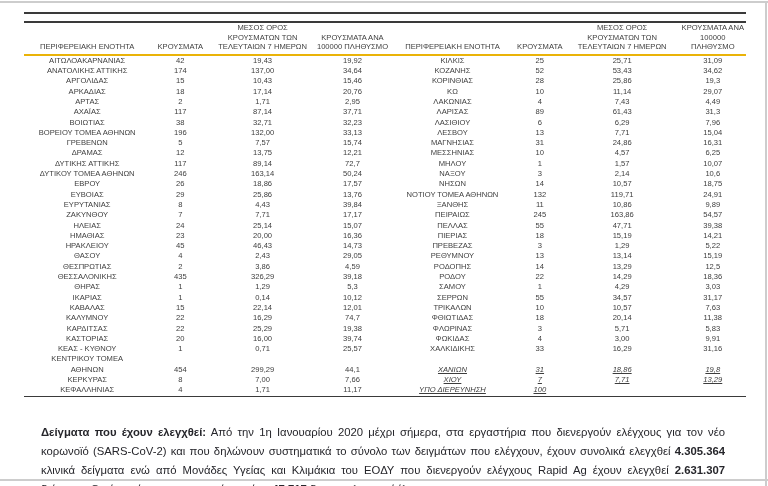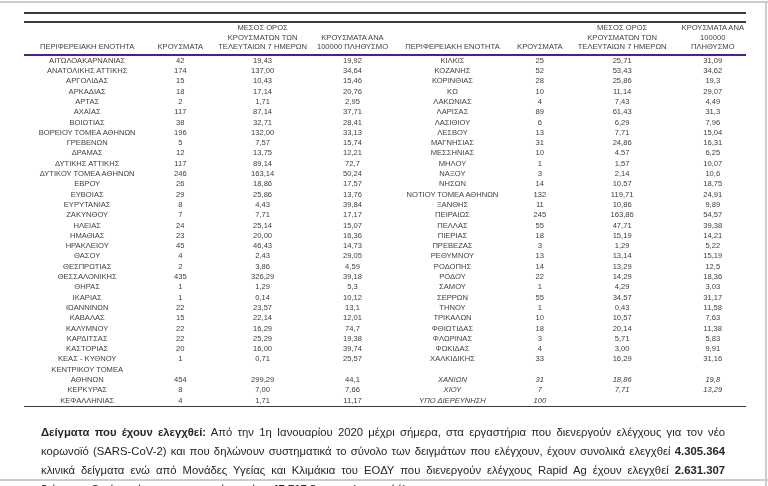--- a/index.html
+++ b/index.html
@@ -10,24 +10,24 @@
   .edge-right{top:1px;right:1px;bottom:0;width:2px;}
   .edge-bottom{left:0;right:0;top:479px;height:2px;}
   .rule{position:absolute;left:24px;right:22px;height:1.8px;background:#3a3a3a;}
   .rule-a{top:12px;}
   .rule-b{top:21px;}
   table.stats{position:absolute;top:23px;left:24px;width:722px;
         border-collapse:collapse;table-layout:fixed;color:#3d3d3d;
         border-bottom:1.8px solid #3a3a3a;}
   table.stats th{font-weight:normal;font-size:7.6px;line-height:9.6px;
         vertical-align:bottom;text-align:center;white-space:pre-line;
-        padding:0 0 2px 0;border-bottom:2px solid #4c1d95;}
+        padding:0 0 2px 0;border-bottom:2px solid #eab308;}
   table.stats td{font-size:7.6px;line-height:10.3px;height:10.3px;
         text-align:center;padding:0;white-space:nowrap;overflow:hidden;}
-  table.stats td.em{font-style:italic;}
+  table.stats td.em{font-style:italic;text-decoration:underline;}
   col.c-name-l{width:17.5%;} col.c-cases-l{width:8.3%;}
   col.c-avg-l{width:14.5%;}  col.c-per-l{width:10.4%;}
   col.c-name-r{width:17.3%;} col.c-cases-r{width:6.9%;}
   col.c-avg-r{width:15.9%;}  col.c-per-r{width:9.2%;}
   .footer{position:absolute;left:25px;right:27px;top:407px;margin:16px;
         font-size:11.3px;line-height:19px;text-align:justify;color:#26262b;}
   .footer .b{font-weight:bold;}
 </style>
 </head>
 <body>
@@ -127,21 +127,21 @@
           <td>37,71</td>
           <td>ΛΑΡΙΣΑΣ</td>
           <td>89</td>
           <td>61,43</td>
           <td>31,3</td>
         </tr>
         <tr>
           <td>ΒΟΙΩΤΙΑΣ</td>
           <td>38</td>
           <td>32,71</td>
-          <td>28,41</td>
+          <td>32,23</td>
           <td>ΛΑΣΙΘΙΟΥ</td>
           <td>6</td>
           <td>6,29</td>
           <td>7,96</td>
         </tr>
         <tr>
           <td>ΒΟΡΕΙΟΥ ΤΟΜΕΑ ΑΘΗΝΩΝ</td>
           <td>196</td>
           <td>132,00</td>
           <td>33,13</td>
@@ -304,30 +304,20 @@
           <td>ΙΚΑΡΙΑΣ</td>
           <td>1</td>
           <td>0,14</td>
           <td>10,12</td>
           <td>ΣΕΡΡΩΝ</td>
           <td>55</td>
           <td>34,57</td>
           <td>31,17</td>
         </tr>
         <tr>
-          <td>ΙΩΑΝΝΙΝΩΝ</td>
-          <td>22</td>
-          <td>23,57</td>
-          <td>13,1</td>
-          <td>ΤΗΝΟΥ</td>
-          <td>1</td>
-          <td>0,43</td>
-          <td>11,58</td>
-        </tr>
-        <tr>
           <td>ΚΑΒΑΛΑΣ</td>
           <td>15</td>
           <td>22,14</td>
           <td>12,01</td>
           <td>ΤΡΙΚΑΛΩΝ</td>
           <td>10</td>
           <td>10,57</td>
           <td>7,63</td>
         </tr>
         <tr>

